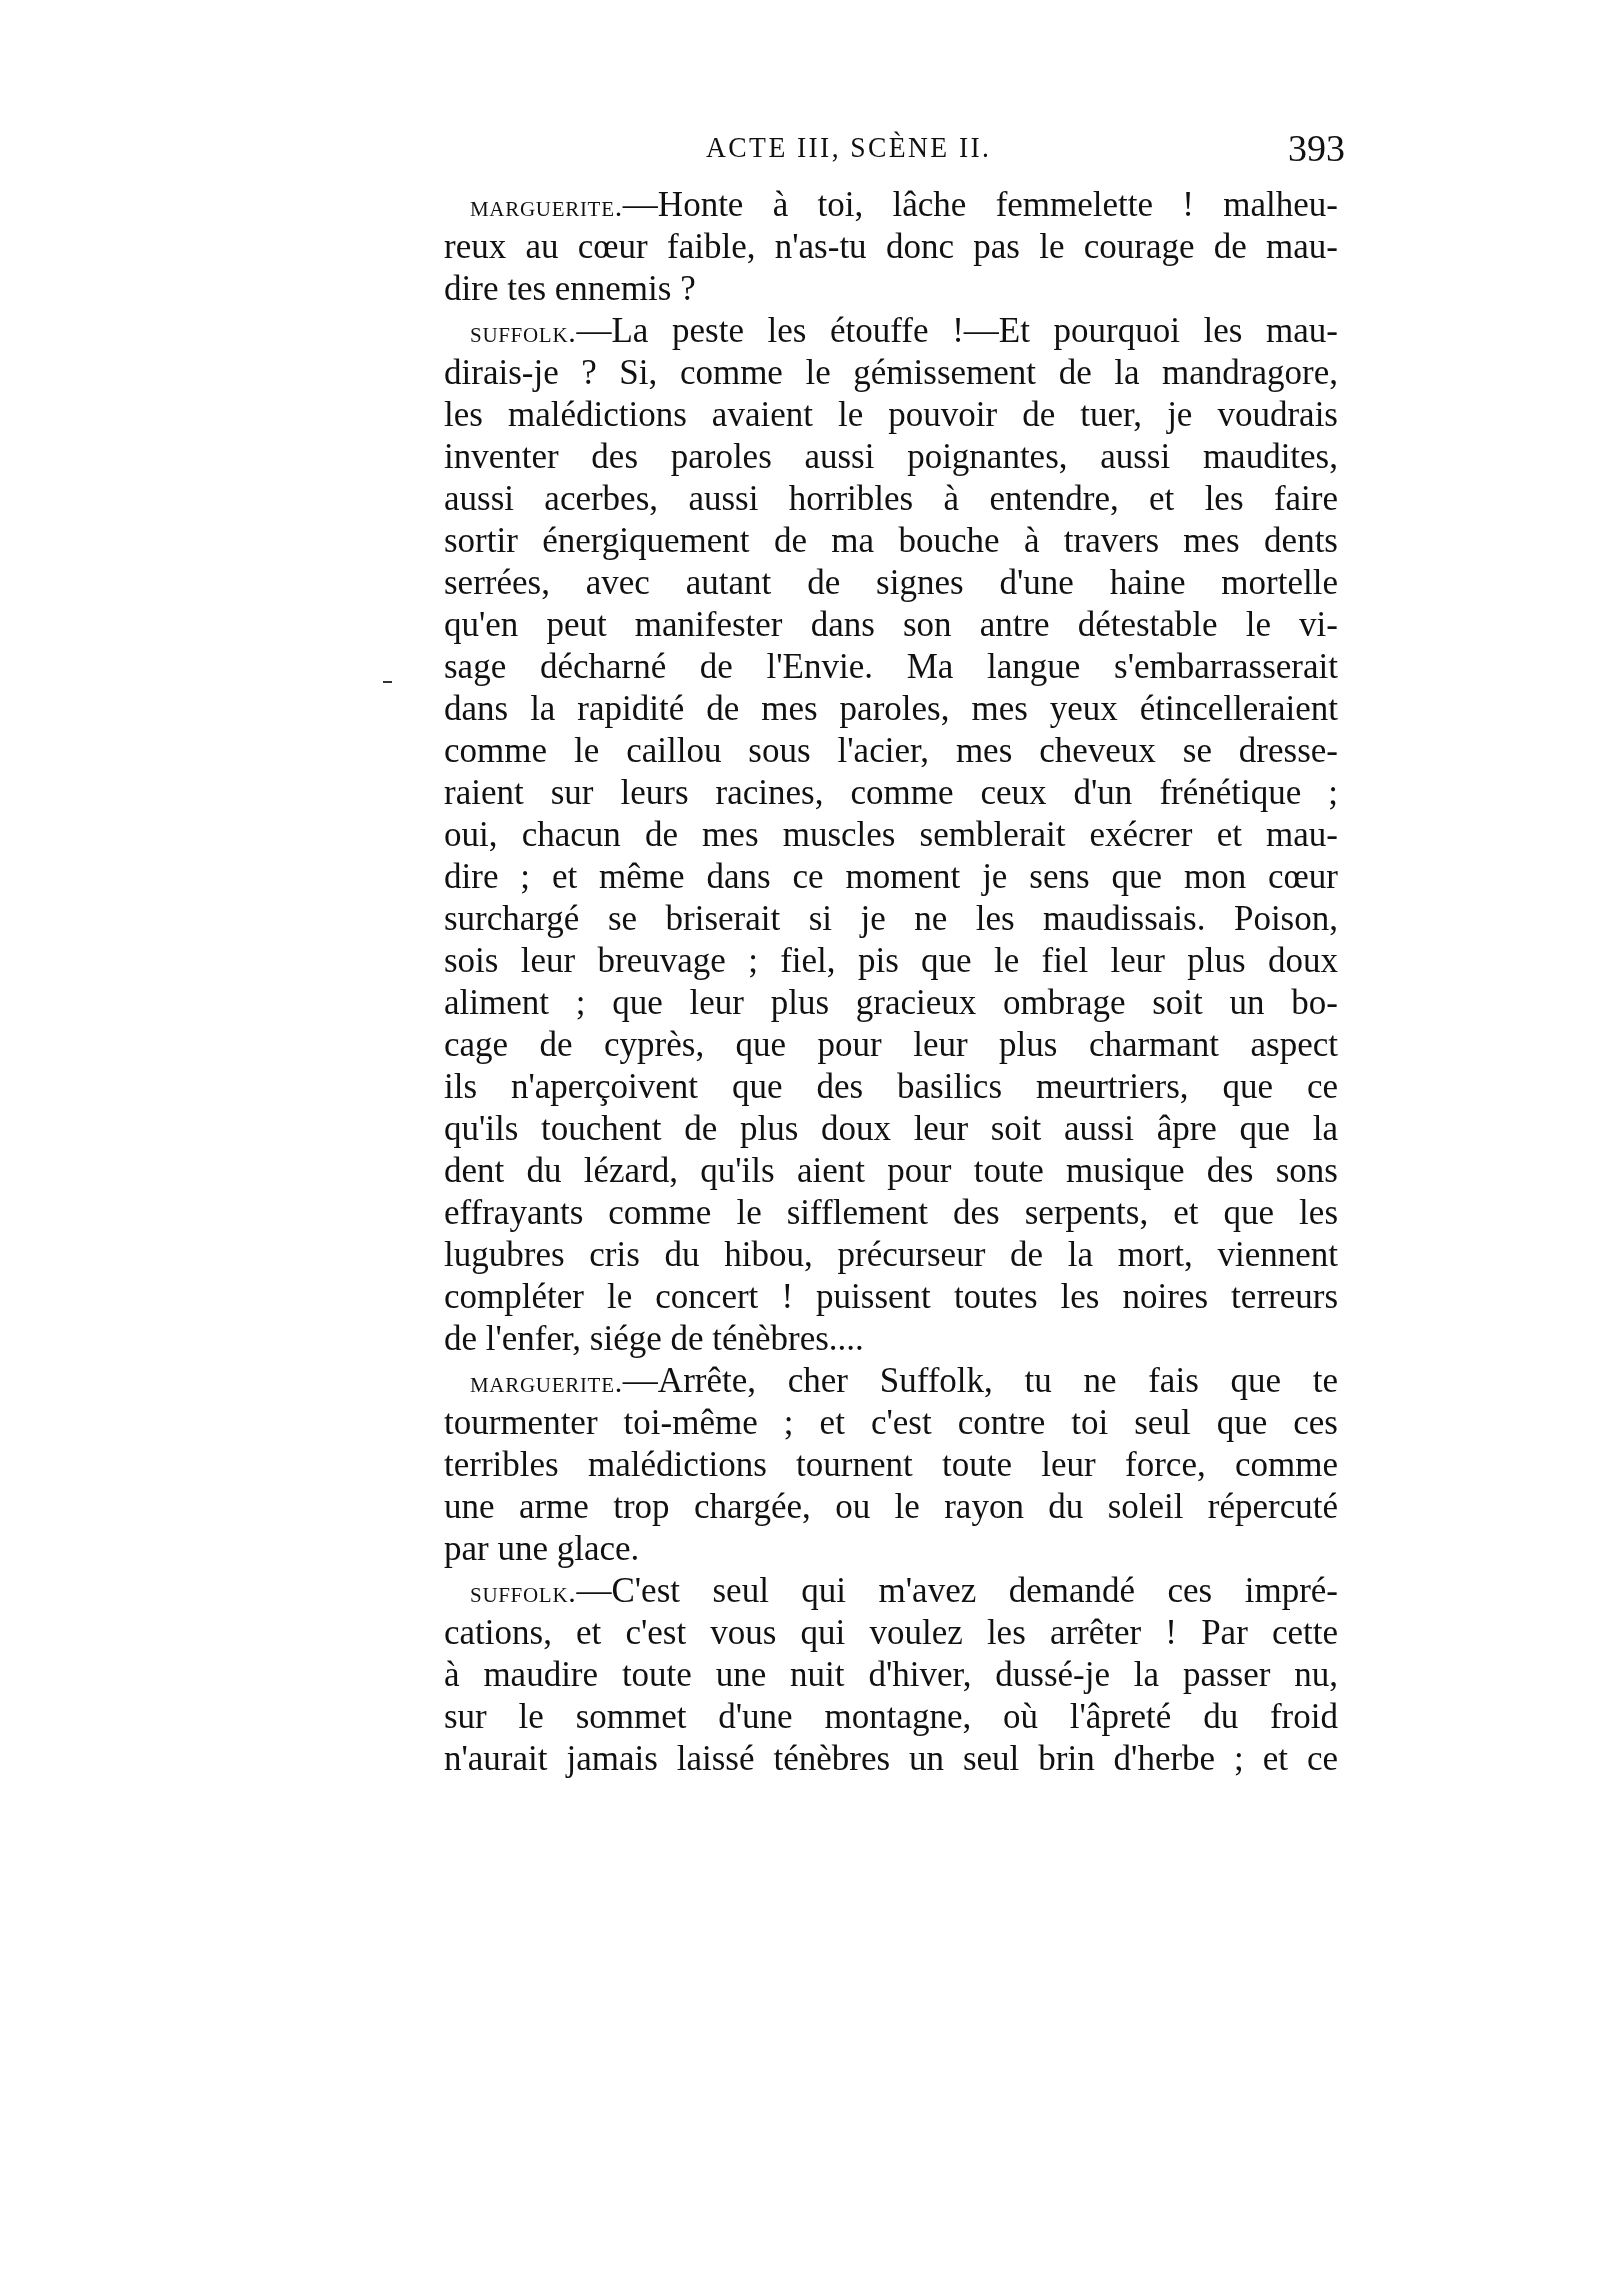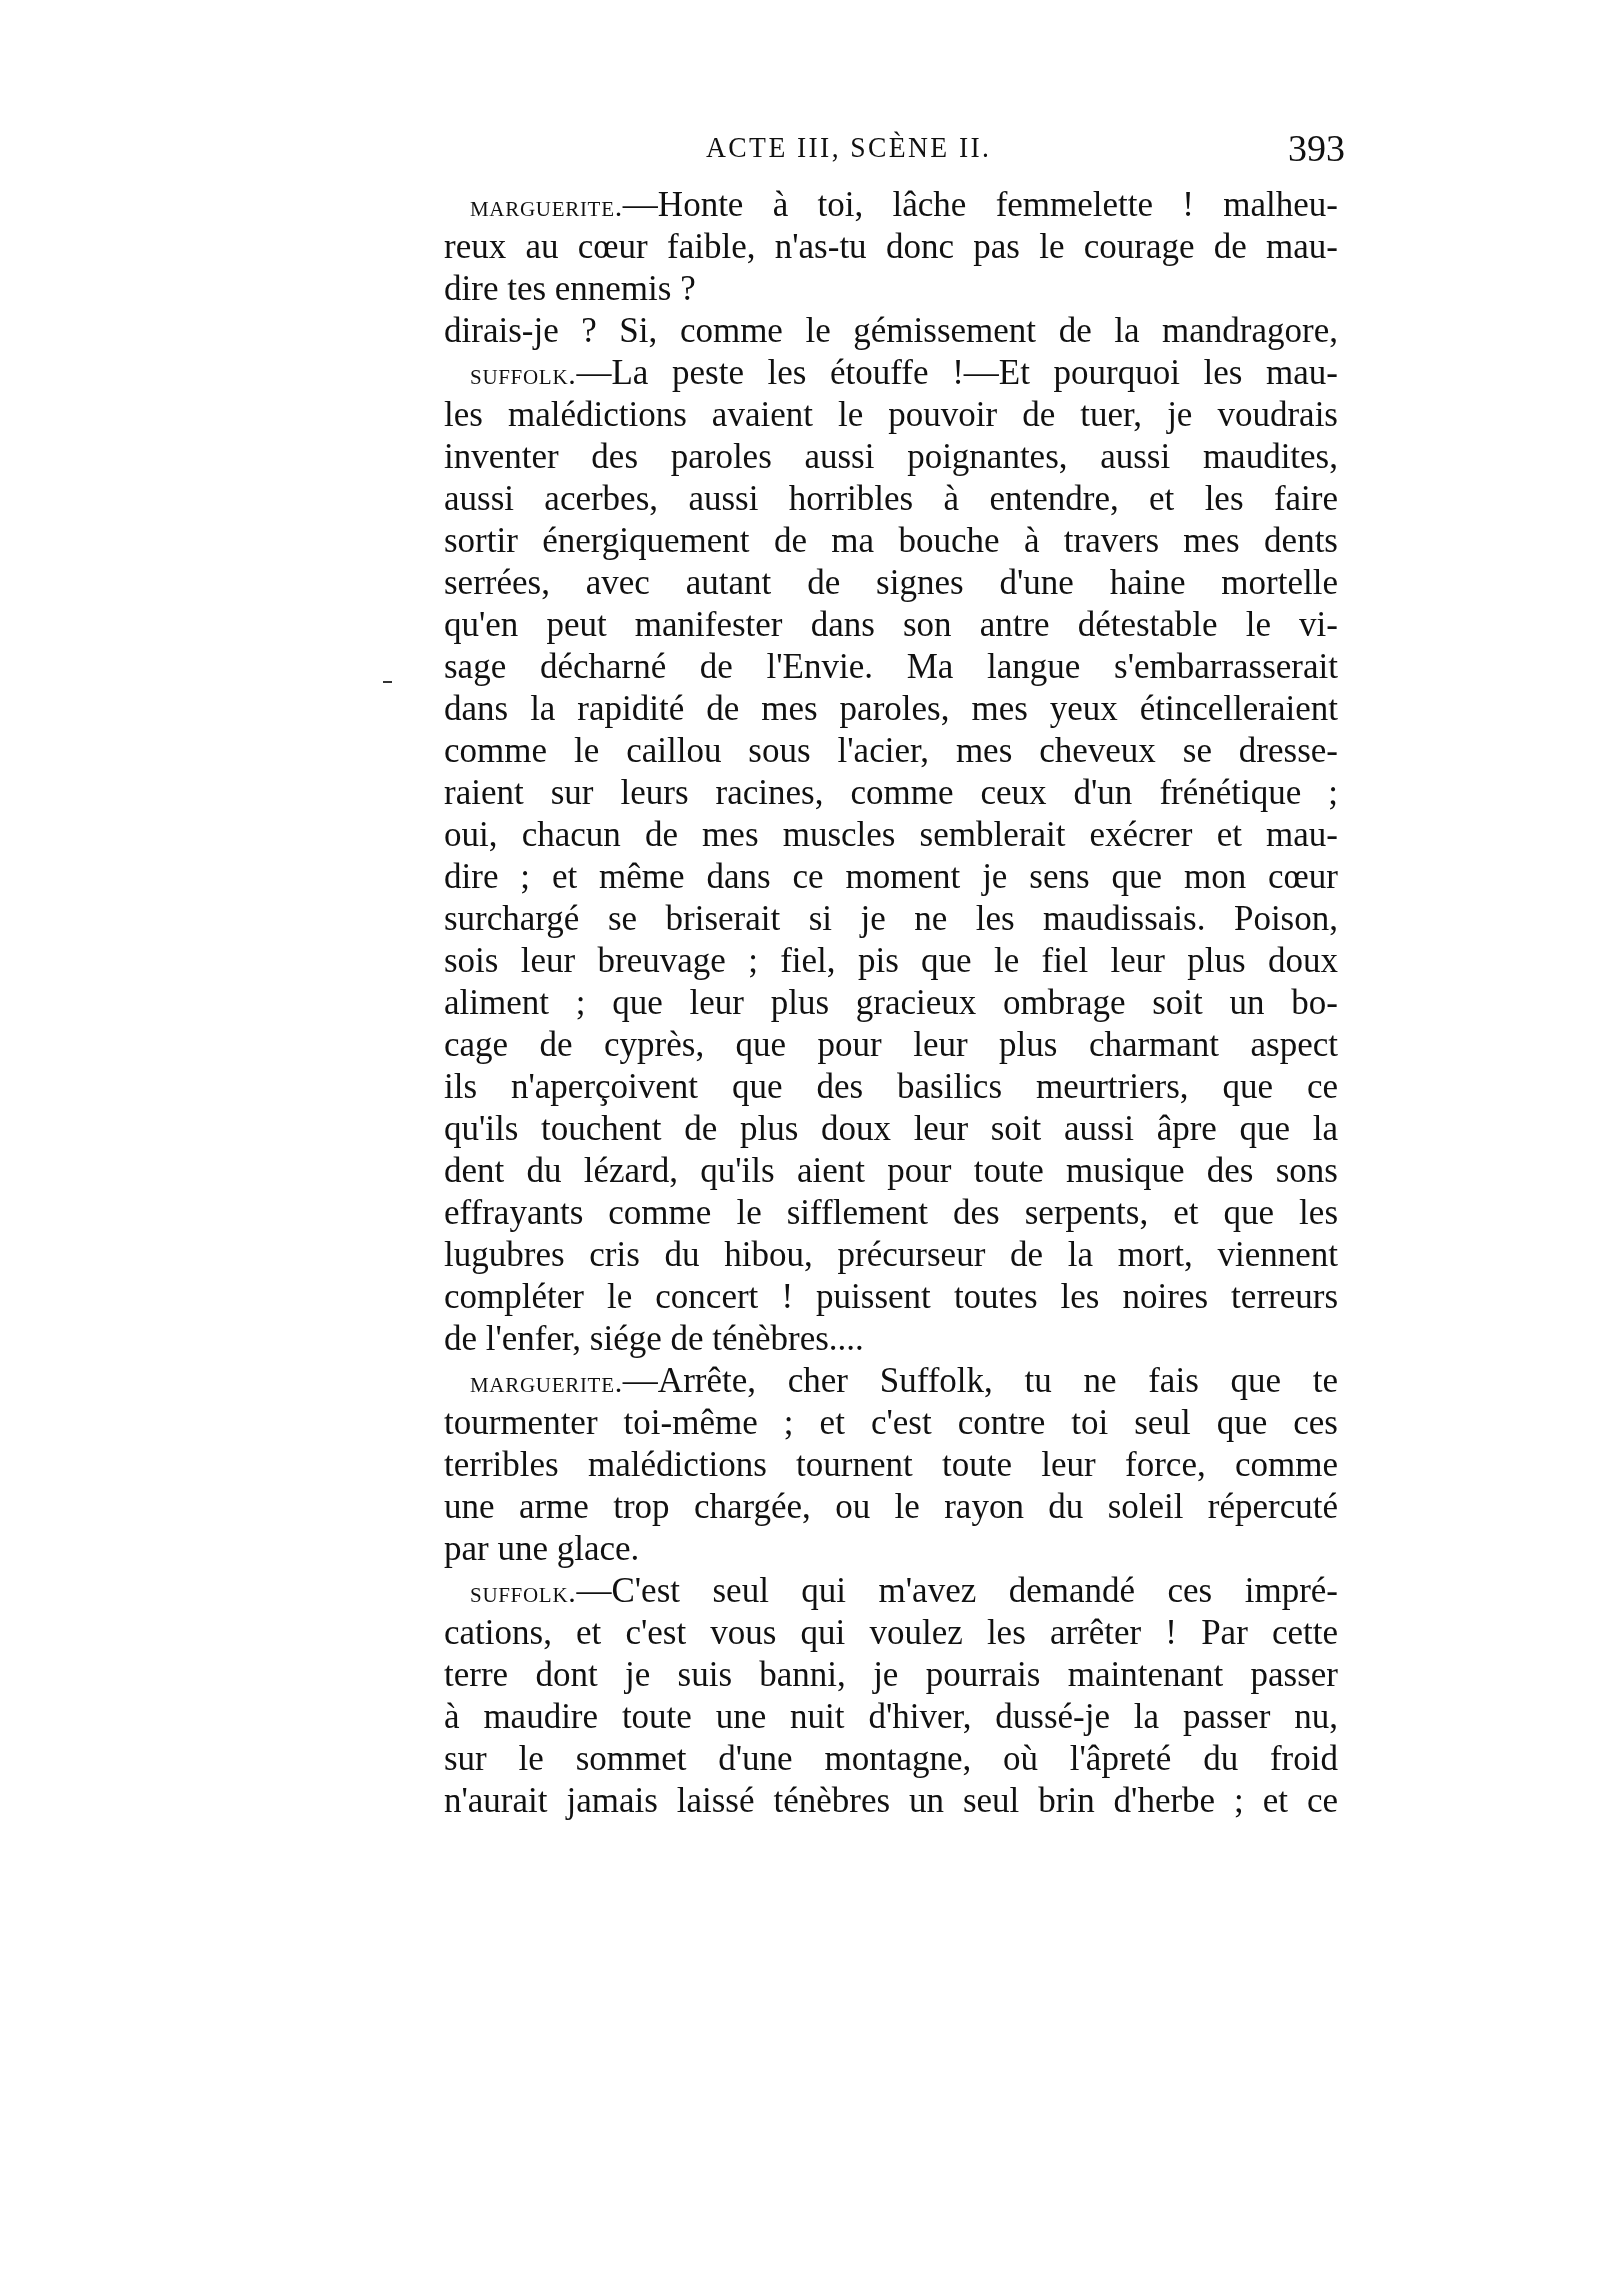--- a/index.html
+++ b/index.html
@@ -101,22 +101,22 @@
 
   <div class="text-block">
 
     <div>
       <span class="line indent"><span class="speaker">MARGUERITE.</span><span>—Honte à toi, lâche femmelette ! malheu-</span></span>
       <span class="line">reux au cœur faible, n'as-tu donc pas le courage de mau-</span>
       <span class="line last">dire tes ennemis ?</span>
     </div>
 
     <div>
+      <span class="line indent"><span class="speaker">SUFFOLK.</span><span>—La peste les étouffe !—Et pourquoi les mau-</span></span>
       <span class="line">dirais-je ? Si, comme le gémissement de la mandragore,</span>
-      <span class="line indent"><span class="speaker">SUFFOLK.</span><span>—La peste les étouffe !—Et pourquoi les mau-</span></span>
       <span class="line">les malédictions avaient le pouvoir de tuer, je voudrais</span>
       <span class="line">inventer des paroles aussi poignantes, aussi maudites,</span>
       <span class="line">aussi acerbes, aussi horribles à entendre, et les faire</span>
       <span class="line">sortir énergiquement de ma bouche à travers mes dents</span>
       <span class="line">serrées, avec autant de signes d'une haine mortelle</span>
       <span class="line">qu'en peut manifester dans son antre détestable le vi-</span>
       <span class="line">sage décharné de l'Envie. Ma langue s'embarrasserait</span>
       <span class="line">dans la rapidité de mes paroles, mes yeux étincelleraient</span>
       <span class="line">comme le caillou sous l'acier, mes cheveux se dresse-</span>
       <span class="line">raient sur leurs racines, comme ceux d'un frénétique ;</span>
@@ -139,21 +139,20 @@
       <span class="line indent"><span class="speaker">MARGUERITE.</span><span>—Arrête, cher Suffolk, tu ne fais que te</span></span>
       <span class="line">tourmenter toi-même ; et c'est contre toi seul que ces</span>
       <span class="line">terribles malédictions tournent toute leur force, comme</span>
       <span class="line">une arme trop chargée, ou le rayon du soleil répercuté</span>
       <span class="line last">par une glace.</span>
     </div>
 
     <div>
       <span class="line indent"><span class="speaker">SUFFOLK.</span><span>—C'est seul qui m'avez demandé ces impré-</span></span>
       <span class="line">cations, et c'est vous qui voulez les arrêter ! Par cette</span>
-      <span class="line">terre dont je suis banni, je pourrais maintenant passer</span>
       <span class="line">à maudire toute une nuit d'hiver, dussé-je la passer nu,</span>
       <span class="line">sur le sommet d'une montagne, où l'âpreté du froid</span>
       <span class="line">n'aurait jamais laissé ténèbres un seul brin d'herbe ; et ce</span>
     </div>
 
   </div>
 </div>
 
 
 </body></html>

